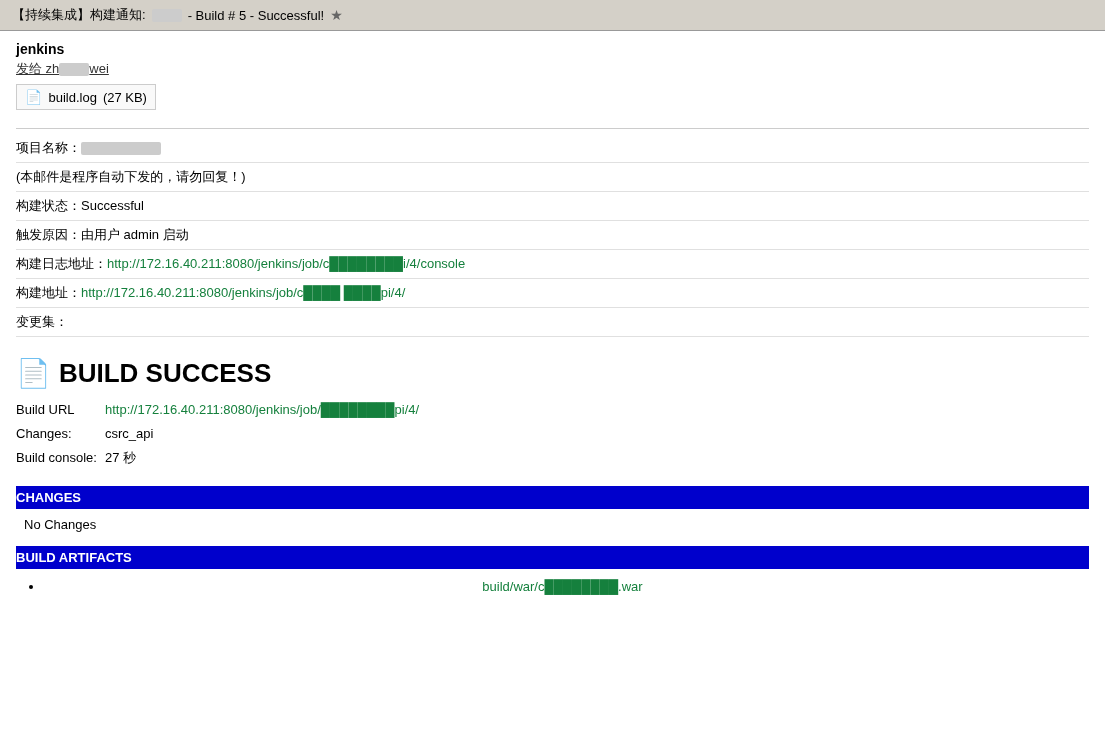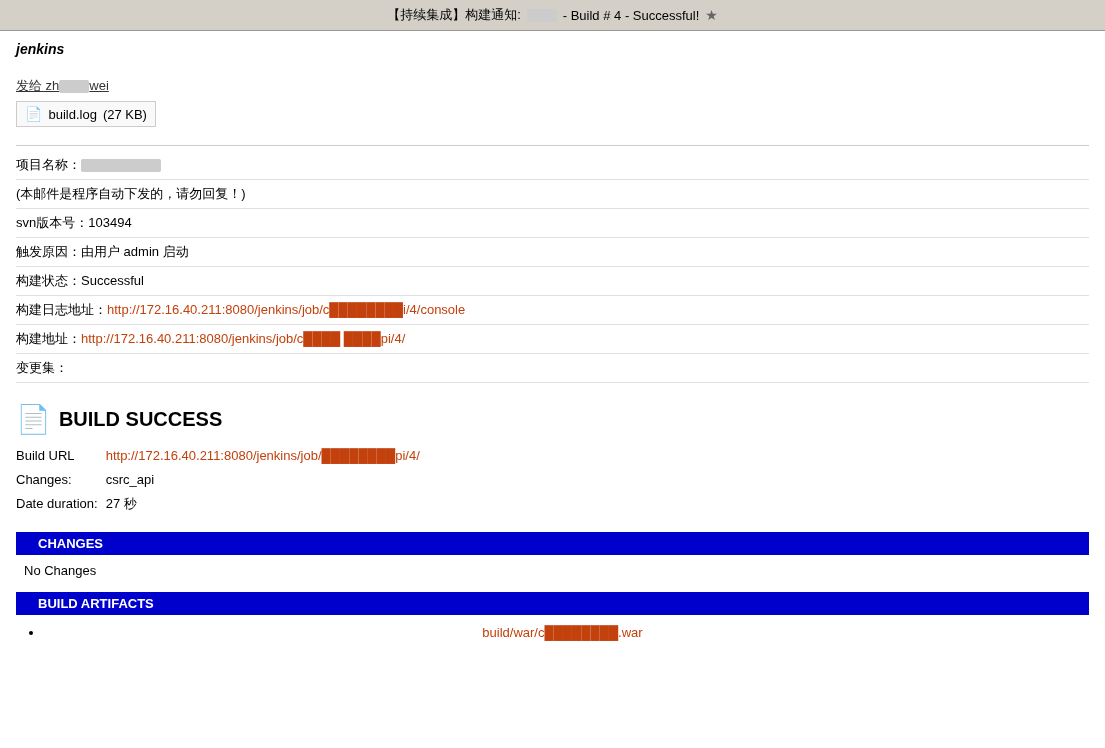--- a/index.html
+++ b/index.html
@@ -15,40 +15,38 @@
     
     .title-bar {
       background: #d4d0c8;
       padding: 6px 12px;
       font-size: 13px;
       font-weight: normal;
       border-bottom: 1px solid #999;
       display: flex;
       align-items: center;
       gap: 6px;
-      justify-content: center;
     }
     .star-icon {
       color: #666;
       font-size: 14px;
     }
 
     
     .content {
       padding: 10px 16px;
     }
 
     .sender-block {
       margin-bottom: 8px;
     }
     .sender-name {
       font-weight: bold;
       font-size: 14px;
-      margin-bottom: 20px;
-      font-style: italic;
+      margin-bottom: 3px;
     }
     .to-line {
       font-size: 13px;
       color: #333;
       margin-bottom: 6px;
       text-decoration: underline;
     }
     .redacted {
       display: inline-block;
       background: #ccc;
@@ -105,21 +103,21 @@
     .build-success-title {
       display: flex;
       align-items: center;
       gap: 8px;
       margin-bottom: 8px;
     }
     .build-success-title .doc-icon {
       font-size: 28px;
     }
     .build-success-title h2 {
-      font-size: 20px;
+      font-size: 26px;
       font-weight: bold;
       font-family: Arial, sans-serif;
     }
 
     .build-details {
       font-size: 13px;
       line-height: 1.7;
     }
     .build-details table {
       border-collapse: collapse;
@@ -128,30 +126,30 @@
       padding: 1px 0;
       vertical-align: top;
     }
     .build-details td:first-child {
       white-space: nowrap;
       padding-right: 8px;
     }
 
     
     a {
-      color: #c2410c;
+      color: #15803d;
       text-decoration: none;
     }
 
     
     .section-header {
       background: #0000cc;
       color: #fff;
       font-weight: bold;
-      padding: 4px 22px;
+      padding: 4px 0;
       font-size: 13px;
       margin-top: 10px;
       margin-bottom: 4px;
     }
     .section-content {
       padding: 4px 8px;
       font-size: 13px;
     }
     .artifact-list {
       list-style: disc;
@@ -162,21 +160,21 @@
       padding: 2px 0;
       text-align: center;
     }
   </style>
 </head>
 <body>
 
 <div class="title-bar">
   <span>【持续集成】构建通知:</span>
   <span class="redacted redacted-sm"></span>
-  <span> - Build # 4 - Successful!</span>
+  <span> - Build # 5 - Successful!</span>
   <span class="star-icon">★</span>
 </div>
 
 <div class="content">
 
   <div class="sender-block">
     <div class="sender-name">jenkins</div>
     <div class="to-line">
       <span>发给 zh</span><span class="redacted redacted-sm"></span><span>wei</span>
     </div>
@@ -195,30 +193,27 @@
 
     <div class="info-row">
       <span>项目名称：</span><span class="redacted" style="min-width:80px;"></span>
     </div>
 
     <div class="info-row">
       <span>(本邮件是程序自动下发的，请勿回复！)</span>
     </div>
 
 
-    <div class="info-row">
-      <span>svn版本号：</span><span>103494</span>
+
+    <div class="info-row">
+      <span>构建状态：</span><span>Successful</span>
     </div>
 
     <div class="info-row">
       <span>触发原因：</span><span>由用户 admin 启动</span>
-    </div>
-
-    <div class="info-row">
-      <span>构建状态：</span><span>Successful</span>
     </div>
 
     <div class="info-row">
       <span>构建日志地址：</span><a href="#">http://172.16.40.211:8080/jenkins/job/c████████i/4/console</a>
     </div>
 
     <div class="info-row">
       <span>构建地址：</span><a href="#">http://172.16.40.211:8080/jenkins/job/c████ ████pi/4/</a>
     </div>
 
@@ -239,21 +234,21 @@
         <tbody>
             <tr>
           <td>Build URL</td>
           <td><a href="#">http://172.16.40.211:8080/jenkins/job/████████pi/4/</a></td>
         </tr>
         <tr>
           <td>Changes:</td>
           <td>csrc_api</td>
         </tr>
         <tr>
-          <td>Date duration:</td>
+          <td>Build console:</td>
           <td>27 秒</td>
         </tr>
       </tbody>
         </table>
     </div>
   </div>
 
   <div class="section-header">CHANGES</div>
   <div class="section-content">
     <span>No Changes</span>

